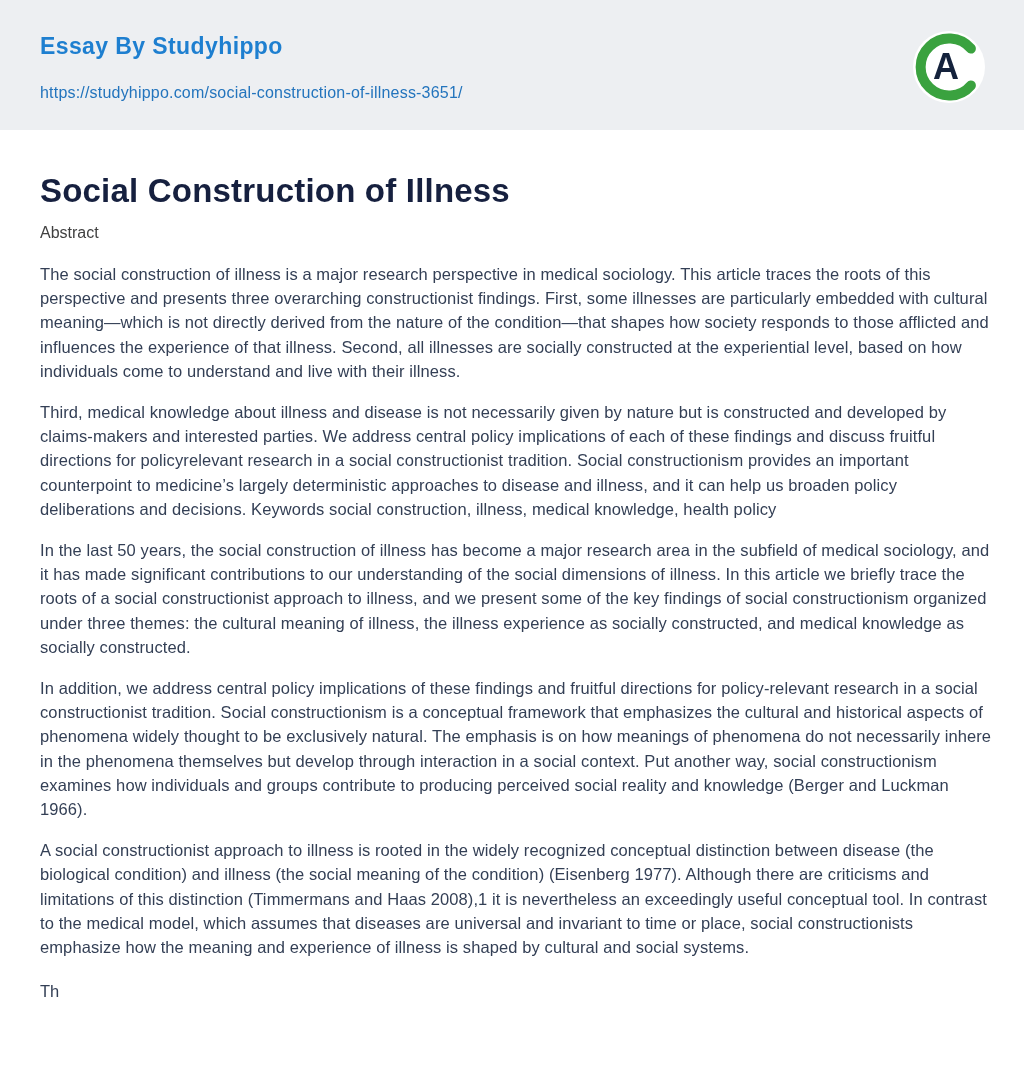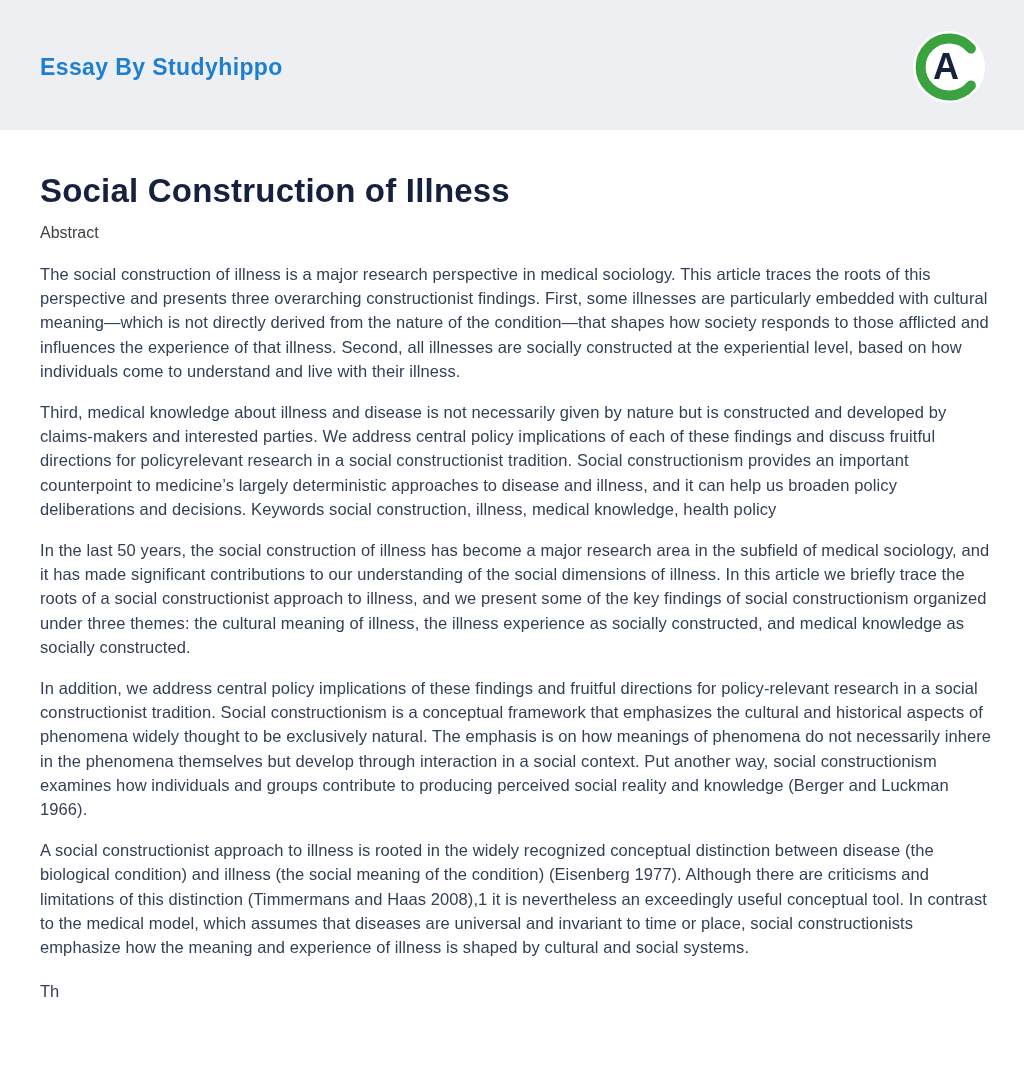--- a/index.html
+++ b/index.html
@@ -66,20 +66,21 @@
   }
 </style>
 </head>
 <body>
 
 <div class="page">
 
   <header class="header">
     <div class="header-text">
       <div class="byline">Essay By Studyhippo</div>
+      <a class="url">https://studyhippo.com/social-construction-of-illness-3651/</a>
     </div>
     <div class="logo">
       <svg width="74" height="74" viewBox="0 0 74 74">
         <circle cx="37" cy="37" r="36" fill="#ffffff"></circle>
         <path d="M 58.9 18.6 A 28.5 28.5 0 1 0 58.9 55.4" fill="none" stroke="#3aa23f" stroke-width="10" stroke-linecap="round"></path>
         <text x="34" y="49" text-anchor="middle" font-family="Liberation Sans, DejaVu Sans, sans-serif" font-size="36" font-weight="bold" fill="#14223c">A</text>
       </svg>
     </div>
   </header>
 

